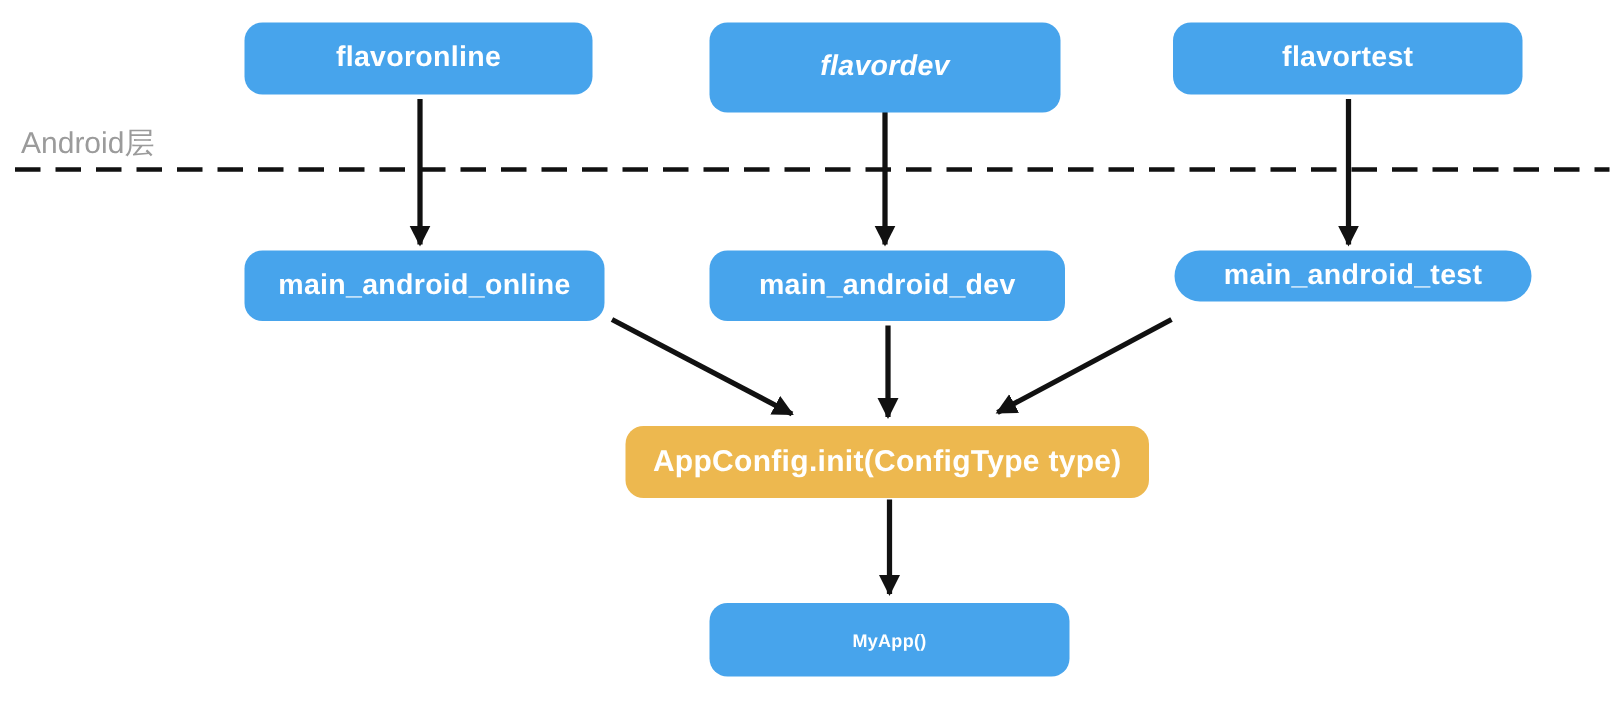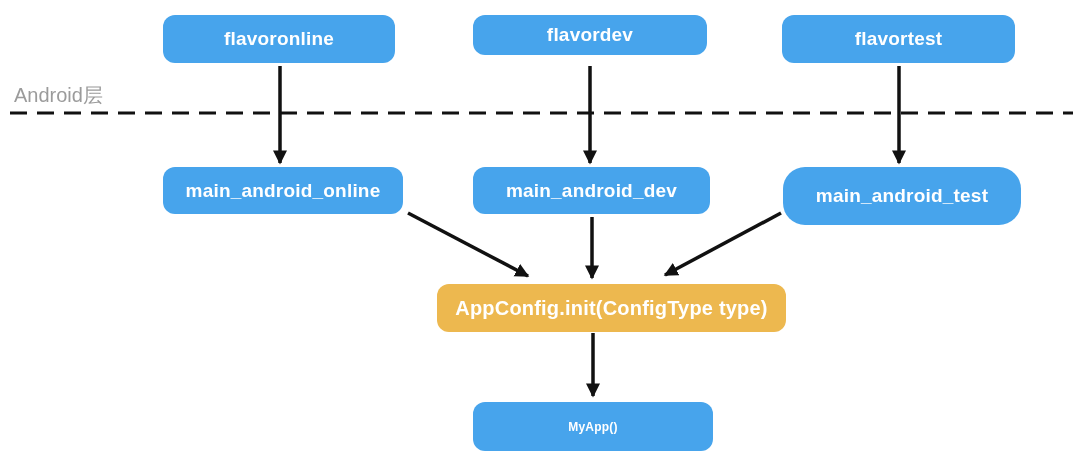--- a/index.html
+++ b/index.html
@@ -40,26 +40,26 @@
     color: #ffffff;
     font-weight: bold;
     font-size: 19px;
     letter-spacing: 0.2px;
     white-space: nowrap;
   }
   .node.blue   { background: var(--node-blue); }
   .node.orange { background: var(--node-orange); }
 
   .node-flavoronline        { left: 163px; top: 15px;  width: 232px; height: 48px; }
-  .node-flavordev           { left: 473px; top: 15px;  width: 234px; height: 40px; }
+  .node-flavordev           { left: 473px; top: 15px;  width: 234px; height: 60px; font-style: italic; }
   .node-flavortest          { left: 782px; top: 15px;  width: 233px; height: 48px; }
   .node-main-android-online { left: 163px; top: 167px; width: 240px; height: 47px; }
   .node-main-android-dev    { left: 473px; top: 167px; width: 237px; height: 47px; }
-  .node-main-android-test   { left: 783px; top: 167px; width: 238px; height: 58px; border-radius: 22px; }
-  .node-appconfig-init      { left: 437px; top: 284px; width: 349px; height: 48px; font-size: 20px; }
+  .node-main-android-test   { left: 783px; top: 167px; width: 238px; height: 34px; border-radius: 22px; }
+  .node-appconfig-init      { left: 417px; top: 284px; width: 349px; height: 48px; font-size: 20px; }
   .node-myapp               { left: 473px; top: 402px; width: 240px; height: 49px; font-size: 12px; }
 
   .layer-label {
     position: absolute;
     color: var(--layer-label);
     font-weight: normal;
     font-size: 20px;
   }
   .layer-label-android { left: 14px; top: 82px; }
   .layer-label-flutter { left: 22px; top: 125px; }

